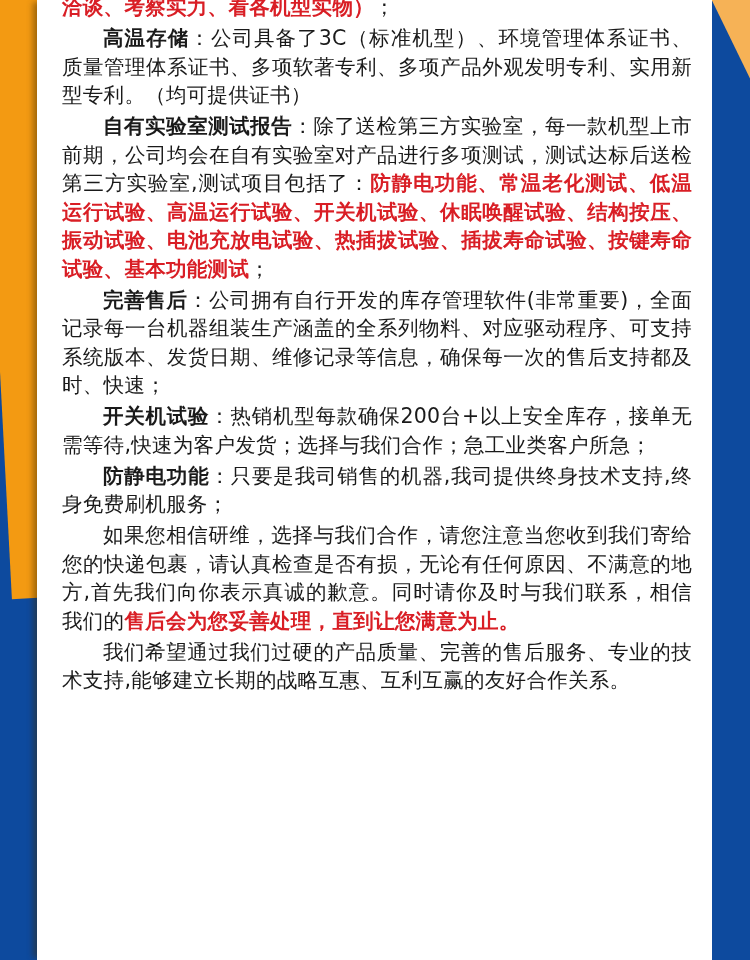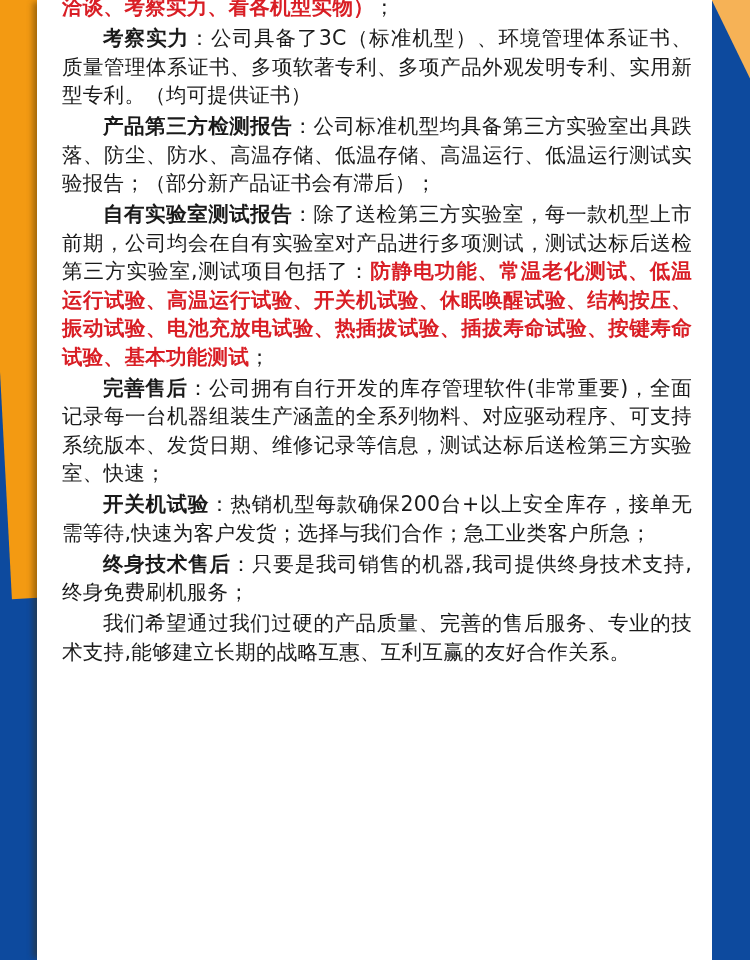--- a/index.html
+++ b/index.html
@@ -45,29 +45,29 @@
 <div class="bg-right-clip">
     <div class="orange"></div>
   </div>
 
 <div class="panel">
 </div>
 
 <div class="content">
   <p class="noindent"><span class="red">洽谈、考察实力、看各机型实物）</span><span>；</span></p>
 
-  <p><span class="b">考察实力</span><span>：</span><span>公司具备了3C（标准机型）、环境管理体系证书、质量管理体系证书、多项软著专利、多项产品外观发明专利、实用新型专利。（均可提供证书）</span></p>
+  <p><span class="b">高温存储</span><span>：</span><span>公司具备了3C（标准机型）、环境管理体系证书、质量管理体系证书、多项软著专利、多项产品外观发明专利、实用新型专利。（均可提供证书）</span></p>
 
-  <p><span class="b">产品第三方检测报告</span><span>：</span><span>公司标准机型均具备第三方实验室出具跌落、防尘、防水、高温存储、低温存储、高温运行、低温运行测试实验报告；（部分新产品证书会有滞后）；</span></p>
 
   <p><span class="b">自有实验室测试报告</span><span>：</span><span>除了送检第三方实验室，每一款机型上市前期，公司均会在自有实验室对产品进行多项测试，测试达标后送检第三方实验室,测试项目包括了：</span><span class="red">防静电功能、常温老化测试、低温运行试验、高温运行试验、开关机试验、休眠唤醒试验、结构按压、振动试验、电池充放电试验、热插拔试验、插拔寿命试验、按键寿命试验、基本功能测试</span><span>；</span></p>
 
-  <p><span class="b">完善售后</span><span>：</span><span>公司拥有自行开发的库存管理软件(非常重要)，全面记录每一台机器组装生产涵盖的全系列物料、对应驱动程序、可支持系统版本、发货日期、维修记录等信息，测试达标后送检第三方实验室、快速；</span></p>
+  <p><span class="b">完善售后</span><span>：</span><span>公司拥有自行开发的库存管理软件(非常重要)，全面记录每一台机器组装生产涵盖的全系列物料、对应驱动程序、可支持系统版本、发货日期、维修记录等信息，确保每一次的售后支持都及时、快速；</span></p>
 
   <p><span class="b">开关机试验</span><span>：</span><span>热销机型每款确保200台+以上安全库存，接单无需等待,快速为客户发货；选择与我们合作；急工业类客户所急；</span></p>
 
 
-  <p><span class="b">终身技术售后</span><span>：</span><span>只要是我司销售的机器,我司提供终身技术支持,终身免费刷机服务；</span></p>
+  <p><span class="b">防静电功能</span><span>：</span><span>只要是我司销售的机器,我司提供终身技术支持,终身免费刷机服务；</span></p>
 
+  <p><span>如果您相信研维，选择与我们合作，请您注意当您收到我们寄给您的快递包裹，请认真检查是否有损，无论有任何原因、不满意的地方,首先我们向你表示真诚的歉意。同时请你及时与我们联系，相信我们的</span><span class="red">售后会为您妥善处理，直到让您满意为止。</span></p>
 
 
   <p><span>我们希望通过我们过硬的产品质量、完善的售后服务、专业的技术支持,能够建立长期的战略互惠、互利互赢的友好合作关系。</span></p>
 </div>
 
 </body></html>

